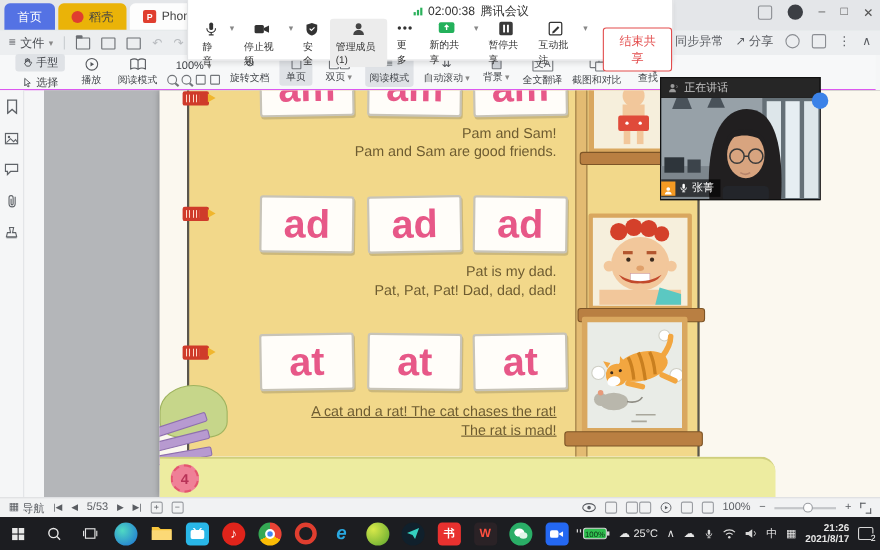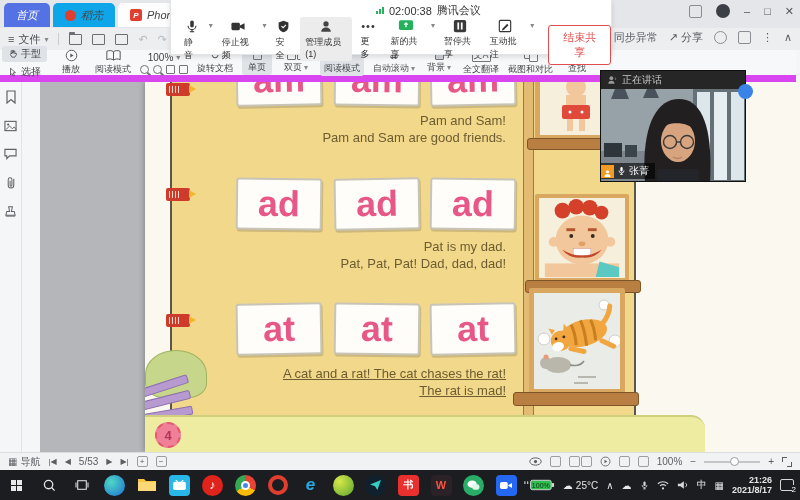--- a/index.html
+++ b/index.html
@@ -2,39 +2,39 @@
 <html><head>
 <meta charset="utf-8">
 <style>
   * { margin:0; padding:0; box-sizing:border-box; }
   html,body { width:800px; height:500px; }
   body { font-family:"Liberation Sans","DejaVu Sans",sans-serif; font-size:11px; color:#333; }
   .screen { position:relative; width:800px; height:500px; background:#f5f6f7; overflow:hidden; }
 
   
   .titlebar { position:absolute; left:0; top:0; width:800px; height:28px; background:#e4e6e9; }
-  .tabs { position:absolute; left:4px; top:3px; display:flex; gap:3px;font-style:italic; }
-  .tab { height:24px; display:flex; align-items:center; gap:5px; padding:0 12px; border-radius:5px 5px 0 0; font-size:11px; color:#444; background:#0ea5e9; }
+  .tabs { position:absolute; left:4px; top:3px; display:flex; gap:3px; }
+  .tab { height:24px; display:flex; align-items:center; gap:5px; padding:0 12px; border-radius:5px 5px 0 0; font-size:11px; color:#444; background:#eab308; }
   .tab.active { background:#5472e4; color:#fff; }
   .tab .dot { width:11px; height:11px; border-radius:50%; background:#e03e2f; color:#fff; font-size:7px; display:flex; align-items:center; justify-content:center; }
   .tab .pdficon { width:12px; height:12px; border-radius:2px; background:#e03e2f; color:#fff; font-size:8px; font-weight:bold; display:flex; align-items:center; justify-content:center; }
   .win-controls { position:absolute; right:6px; top:4px; display:flex; gap:14px; align-items:center; color:#555; font-size:11px; }
   .avatar-dot { width:14px; height:14px; border-radius:50%; background:#3c3f45; }
   .boxicon { width:13px; height:13px; border:1px solid #8a8d92; border-radius:2px; }
 
   
   .quickbar { position:absolute; left:0; top:28px; width:800px; height:22px; background:#eceef0; display:flex; align-items:center; padding:0 8px; gap:10px; color:#4a4d52; }
   .qsep { width:1px; height:12px; background:#c9ccd0; }
   .qicon { width:13px; height:11px; border:1px solid #6b6e73; border-radius:1px; position:relative; }
   .qicon.folder:before { content:""; position:absolute; left:-1px; top:-3px; width:6px; height:3px; background:#6b6e73; border-radius:1px 1px 0 0; }
   .reddot { width:10px; height:10px; border-radius:50%; background:#e23c39; }
   .rightacts { position:absolute; right:8px; top:30px; display:flex; gap:11px; align-items:center; color:#5a5d62; font-size:11px; }
 
   
-  .pdftoolbar { position:absolute; left:0; top:50px; width:796px; height:32px; background:#f7f8f9; border-bottom:7px solid #d946ef; display:flex; align-items:center; padding:0 2px; gap:9px; }
+  .pdftoolbar { position:absolute; left:0; top:50px; width:796px; height:32px; background:#f7f8f9; border-bottom:1px solid #d946ef; display:flex; align-items:center; padding:0 14px; gap:9px; }
   .stack2 { display:flex; flex-direction:column; gap:2px; }
   .minibtn { font-size:10px; color:#3c3f44; padding:1px 6px; border-radius:3px; display:flex; align-items:center; gap:3px; }
   .minibtn.on { background:#dfe2e6; }
   .vbtn { display:flex; flex-direction:column; align-items:center; justify-content:center; gap:1px; font-size:9px; color:#45484d; min-width:30px; }
   .vbtn.on { background:#dfe2e6; border-radius:3px; padding:1px 4px; }
   .tglyph { font-size:11px; line-height:11px; color:#55585d; }
   .zoombox { display:flex; flex-direction:column; align-items:center; gap:2px; font-size:10px; color:#3c3f44; }
   .zicons { display:flex; gap:4px; }
   .zsq { width:9px; height:9px; border:1px solid #72757a; border-radius:1px; }
   .mag { width:9px; height:9px; border:1.2px solid #72757a; border-radius:50%; position:relative; }

